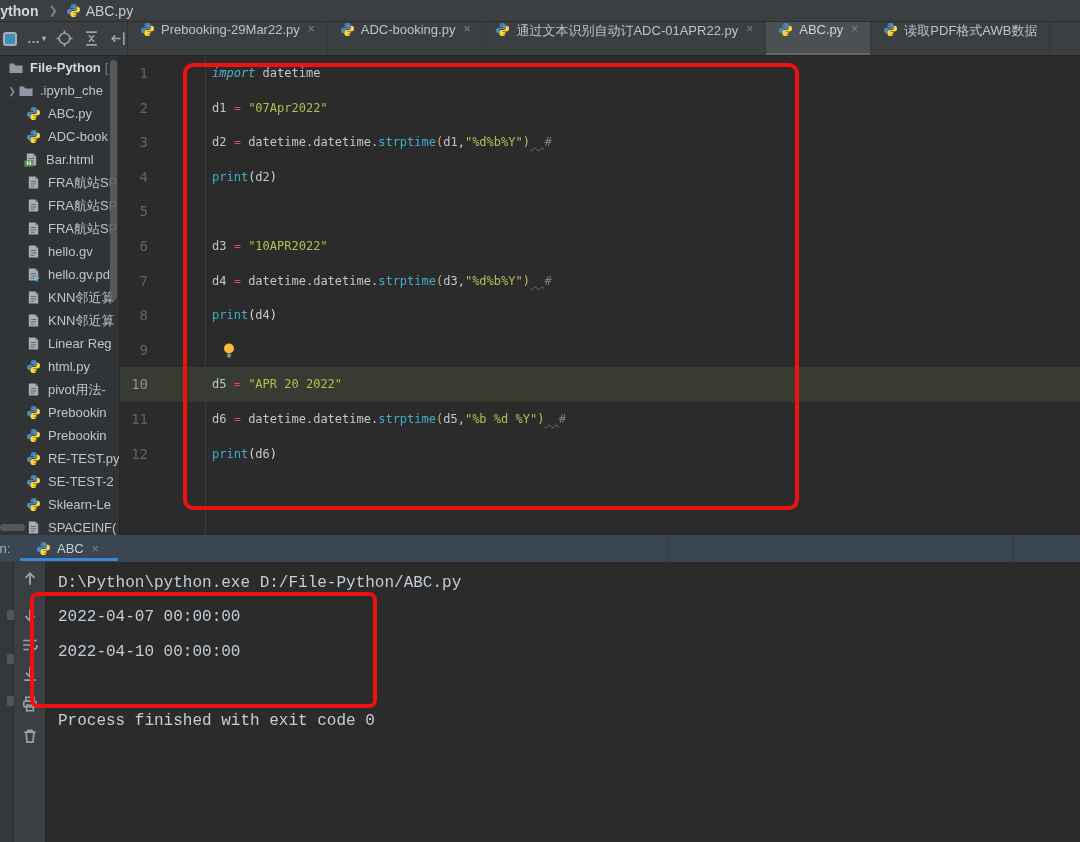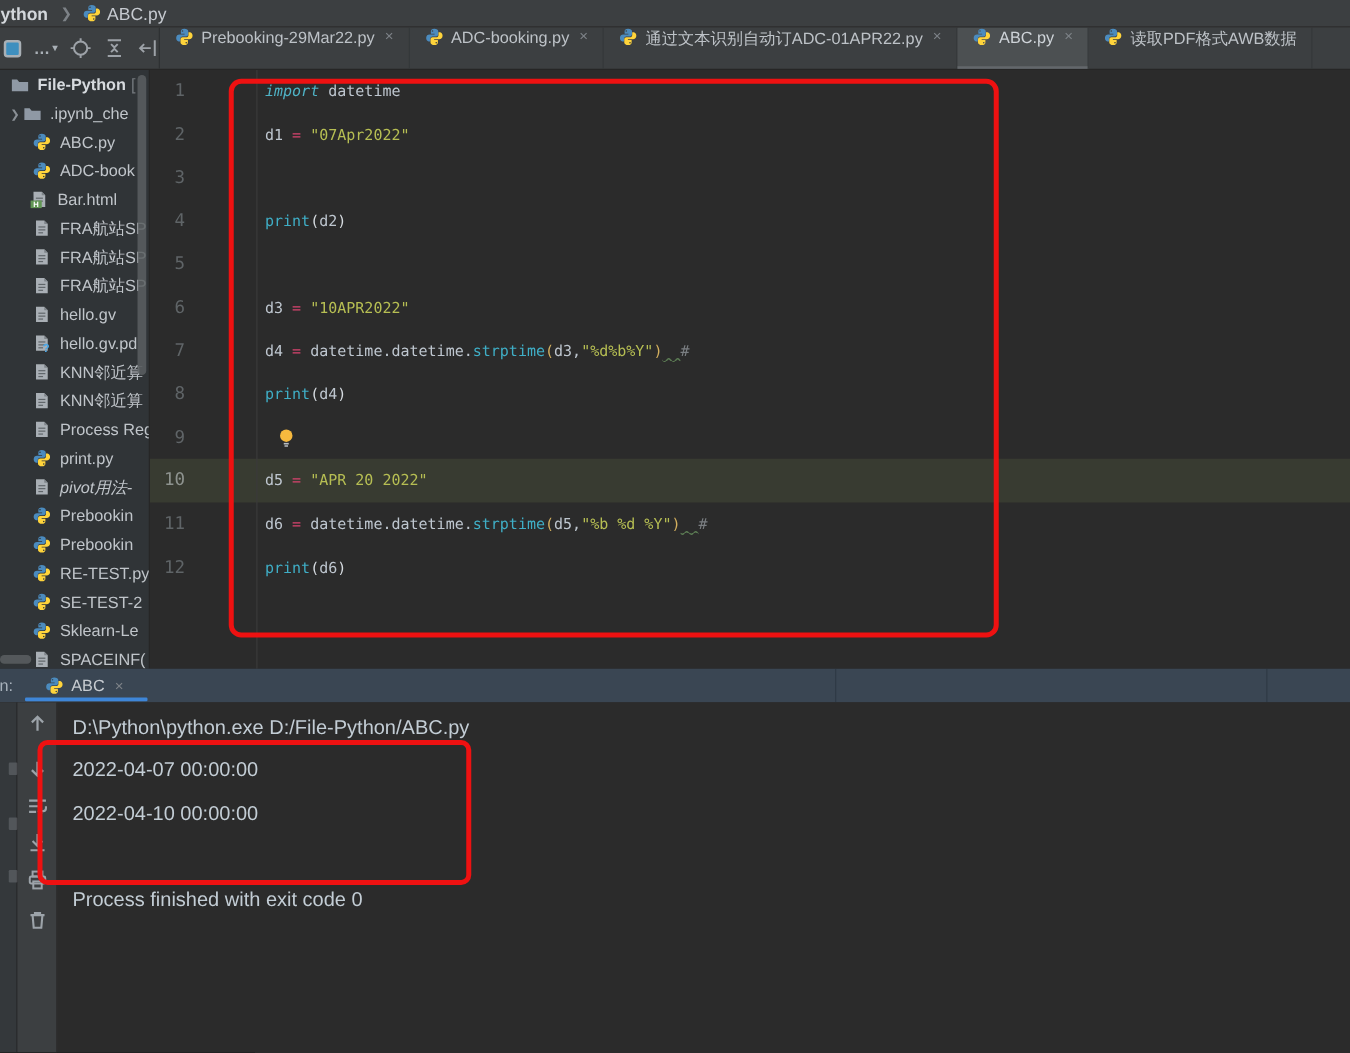--- a/index.html
+++ b/index.html
@@ -90,21 +90,21 @@
   }
   #run-tab-underline { position:absolute; left:20px; bottom:1px; width:98px; height:3px; background:#3E86D8; border-radius:1px; }
   
   #console-region { position:absolute; left:0; top:562px; width:1080px; height:280px; background:#2B2B2B; }
   #edge-strip { position:absolute; left:0; top:0; width:14px; height:280px; background:#34383B; border-right:1px solid #27292B; }
   .cut-ic { position:absolute; left:7px; width:7px; height:10px; background:#6B7075; opacity:.55; border-radius:1px; }
   #console-toolbar { position:absolute; left:14px; top:0; width:32px; height:280px; background:#3C3F41; border-right:1px solid #2a2a2a; }
   .conicon { position:absolute; left:7px; width:18px; height:18px; color:#9CA3A9; }
   #console-out {
     position:absolute; left:46px; top:0; right:0; bottom:0; background:#2B2B2B; overflow:hidden;
-    font-family:Liberation Sans, sans-serif;
+    font-family:Liberation Mono, monospace;
   }
   #console-lines { position:absolute; left:12px; top:3.5px; right:0; }
   .conrow { height:34.5px; line-height:34.5px; font-size:16px; color:#C3CDD5; white-space:pre; }
   
   .anno { position:absolute; border:4px solid #EE1111; border-radius:10px; z-index:50; pointer-events:none; }
   #anno-editor  { left:183px; top:63px;  width:616px; height:447px; }
   #anno-console { left:30px;  top:592px; width:347px; height:116px; border-radius:8px; }
 </style>
 </head>
 <body>
@@ -314,30 +314,30 @@
           <span class="tlabel">KNN邻近算</span>
         </div>
         <div class="tree-row" style="padding-left: 26px;">
           <span class="ticon"><svg viewBox="0 0 16 16" width="15" height="15">
               <path d="M3 1.5h7l3 3v10H3z" fill="#A9AFB5"></path>
               <path d="M10 1.5v3h3z" fill="#7E8489"></path>
               <rect x="5" y="6.5" width="6" height="1" fill="#5F6569"></rect>
               <rect x="5" y="9" width="6" height="1" fill="#5F6569"></rect>
               <rect x="5" y="11.5" width="4" height="1" fill="#5F6569"></rect>
             </svg></span>
-          <span class="tlabel">Process Reg</span>
-        </div>
-        <div class="tree-row" style="padding-left: 26px;">
-          <span class="ticon"><svg viewBox="0 0 16 16" width="15" height="15">
-              <path fill="#4B8BBE" d="M7.9 1C5.9 1 5 1.9 5 3.2V5.4h3.2V6H3.9C2.3 6 1 7 1 8.9c0 1.5.8 2.6 2.1 3h1.4V9.7c0-1.1.9-2.1 2-2.1h3c1 0 1.8-.8 1.8-1.8V3.2C11.3 1.9 10 1 7.9 1zM6.4 2.3c.4 0 .7.3.7.7s-.3.7-.7.7-.7-.3-.7-.7.3-.7.7-.7z"></path>
-              <path fill="#FFD43B" d="M8.1 15c2 0 2.9-.9 2.9-2.2v-2.2H7.8V10h4.3c1.6 0 2.9-1 2.9-2.9 0-1.5-.8-2.6-2.1-3h-1.4v2.2c0 1.1-.9 2.1-2 2.1h-3c-1 0-1.8.8-1.8 1.8v2.6C4.7 14.1 6 15 8.1 15zm1.5-1.3c-.4 0-.7-.3-.7-.7s.3-.7.7-.7.7.3.7.7-.3.7-.7.7z"></path>
-            </svg></span>
-          <span class="tlabel">print.py</span>
-        </div>
-        <div class="tree-row" style="padding-left: 26px; font-style: italic;">
+          <span class="tlabel">Linear Reg</span>
+        </div>
+        <div class="tree-row" style="padding-left: 26px;">
+          <span class="ticon"><svg viewBox="0 0 16 16" width="15" height="15">
+              <path fill="#4B8BBE" d="M7.9 1C5.9 1 5 1.9 5 3.2V5.4h3.2V6H3.9C2.3 6 1 7 1 8.9c0 1.5.8 2.6 2.1 3h1.4V9.7c0-1.1.9-2.1 2-2.1h3c1 0 1.8-.8 1.8-1.8V3.2C11.3 1.9 10 1 7.9 1zM6.4 2.3c.4 0 .7.3.7.7s-.3.7-.7.7-.7-.3-.7-.7.3-.7.7-.7z"></path>
+              <path fill="#FFD43B" d="M8.1 15c2 0 2.9-.9 2.9-2.2v-2.2H7.8V10h4.3c1.6 0 2.9-1 2.9-2.9 0-1.5-.8-2.6-2.1-3h-1.4v2.2c0 1.1-.9 2.1-2 2.1h-3c-1 0-1.8.8-1.8 1.8v2.6C4.7 14.1 6 15 8.1 15zm1.5-1.3c-.4 0-.7-.3-.7-.7s.3-.7.7-.7.7.3.7.7-.3.7-.7.7z"></path>
+            </svg></span>
+          <span class="tlabel">html.py</span>
+        </div>
+        <div class="tree-row" style="padding-left: 26px;">
           <span class="ticon"><svg viewBox="0 0 16 16" width="15" height="15">
               <path d="M3 1.5h7l3 3v10H3z" fill="#A9AFB5"></path>
               <path d="M10 1.5v3h3z" fill="#7E8489"></path>
               <rect x="5" y="6.5" width="6" height="1" fill="#5F6569"></rect>
               <rect x="5" y="9" width="6" height="1" fill="#5F6569"></rect>
               <rect x="5" y="11.5" width="4" height="1" fill="#5F6569"></rect>
             </svg></span>
           <span class="tlabel">pivot用法-</span>
         </div>
         <div class="tree-row" style="padding-left: 26px;">
@@ -395,20 +395,21 @@
         <div class="crow">
           <span class="lnum">1</span>
           <span class="ctext"><span class="t-kw">import</span><span class="t-pl"> datetime</span></span>
         </div>
         <div class="crow">
           <span class="lnum">2</span>
           <span class="ctext"><span class="t-pl">d1 </span><span class="t-op">= </span><span class="t-str">"07Apr2022"</span></span>
         </div>
         <div class="crow">
           <span class="lnum">3</span>
+          <span class="ctext"><span class="t-pl">d2 </span><span class="t-op">= </span><span class="t-pl">datetime.datetime.</span><span class="t-fn">strptime</span><span class="t-par">(</span><span class="t-pl">d1,</span><span class="t-str">"%d%b%Y"</span><span class="t-par">)</span><span class="t-sq">  </span><span class="t-com">#</span></span>
         </div>
         <div class="crow">
           <span class="lnum">4</span>
           <span class="ctext"><span class="t-fn">print</span><span class="t-parw">(</span><span class="t-pl">d2</span><span class="t-parw">)</span></span>
         </div>
         <div class="crow">
           <span class="lnum">5</span>
           <span class="ctext"></span>
         </div>
         <div class="crow">

